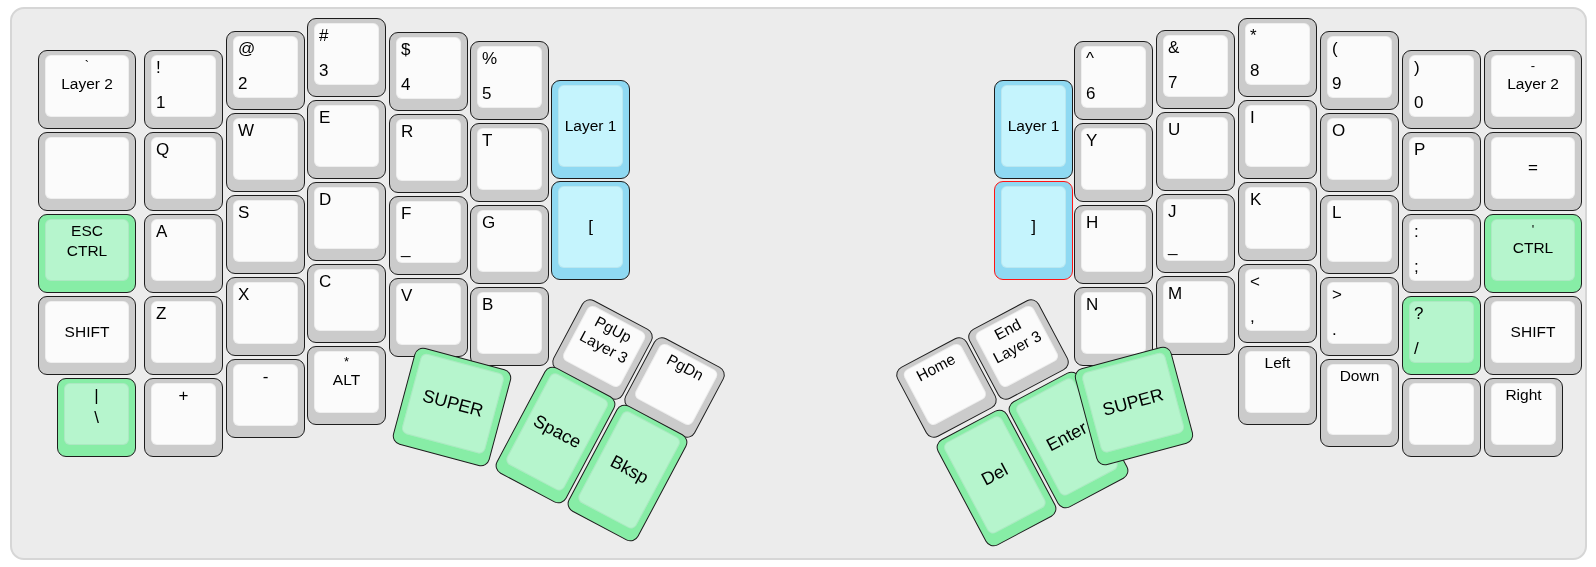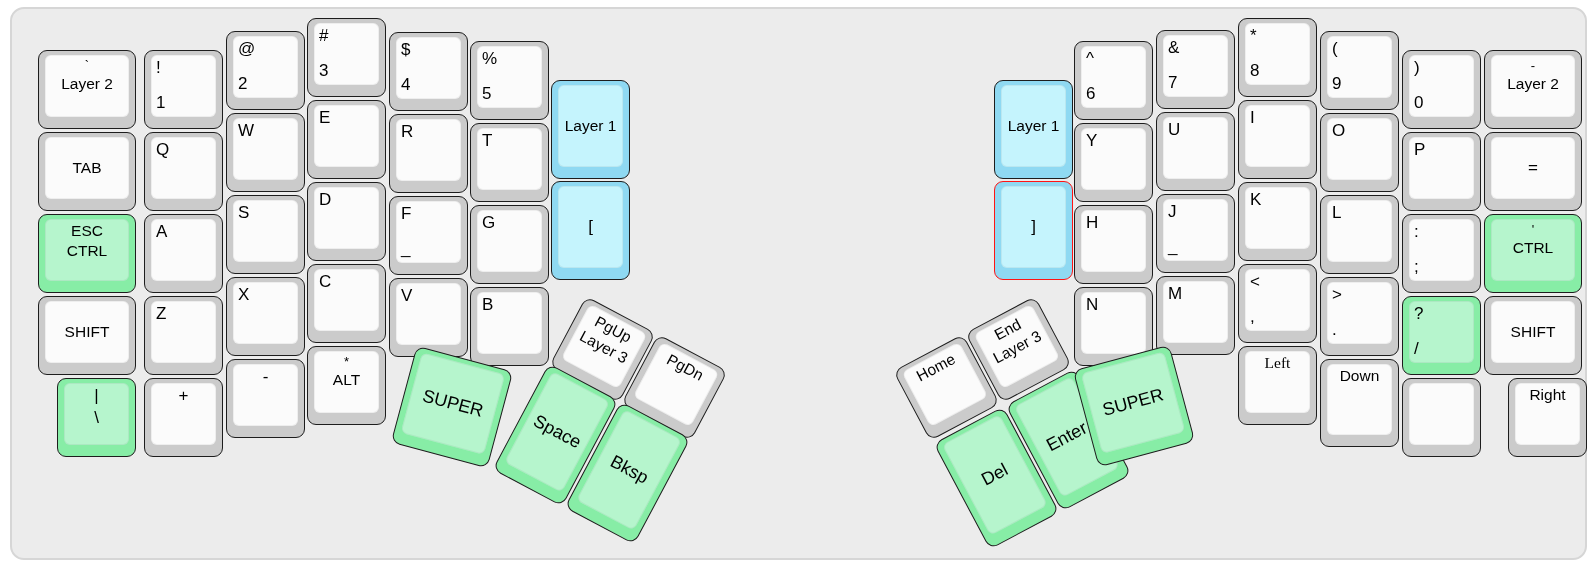--- a/index.html
+++ b/index.html
@@ -53,23 +53,20 @@
 <div class="board" id="board">
     <div class="key gray" style="left: 26px; top: 41px; width: 98px; height: 79px;">
       <div class="cap"></div>
       <div class="legend al-ct2">
         <span class="ln sm">`</span>
         <span class="ln word">Layer 2</span>
       </div>
     </div>
     <div class="key gray" style="left: 26px; top: 123px; width: 98px; height: 79px;">
       <div class="cap"></div>
-      <div class="legend al-c">
-        <span class="ln word">TAB</span>
-      </div>
     </div>
     <div class="key green" style="left: 26px; top: 205px; width: 98px; height: 79px;">
       <div class="cap"></div>
       <div class="legend al-ct2">
         <span class="ln word">ESC</span>
         <span class="ln word">CTRL</span>
       </div>
     </div>
     <div class="key gray" style="left: 26px; top: 287px; width: 98px; height: 79px;">
       <div class="cap"></div>
@@ -354,21 +351,21 @@
         <span class="ln sym">K</span>
       </div>
     </div>
     <div class="key gray" style="left: 1226px; top: 255px; width: 79px; height: 79px;">
       <div class="cap"></div>
       <div class="legend al-pair">
         <span class="ln sym">&lt;</span>
         <span class="ln sym">,</span>
       </div>
     </div>
-    <div class="key gray" style="left: 1226px; top: 337px; width: 79px; height: 79px; font-family: Liberation Serif, serif;">
+    <div class="key gray" style="left: 1226px; top: 337px; width: 79px; height: 79px;">
       <div class="cap"></div>
       <div class="legend al-tc">
         <span class="ln word">Left</span>
       </div>
     </div>
     <div class="key gray" style="left: 1308px; top: 22px; width: 79px; height: 79px;">
       <div class="cap"></div>
       <div class="legend al-pair">
         <span class="ln sym">(</span>
         <span class="ln sym">9</span>
@@ -448,21 +445,21 @@
         <span class="ln sm">'</span>
         <span class="ln word">CTRL</span>
       </div>
     </div>
     <div class="key gray" style="left: 1472px; top: 287px; width: 98px; height: 79px;">
       <div class="cap"></div>
       <div class="legend al-c">
         <span class="ln word">SHIFT</span>
       </div>
     </div>
-    <div class="key gray" style="left: 1472px; top: 369px; width: 79px; height: 79px; margin-left: 24px;">
+    <div class="key gray" style="left: 1472px; top: 369px; width: 79px; height: 79px;">
       <div class="cap"></div>
       <div class="legend al-tc">
         <span class="ln word">Right</span>
       </div>
     </div>
     <div class="key gray" style="left: 895px; top: 339px; width: 79px; height: 79px; transform: rotate(-28deg);">
       <div class="cap"></div>
       <div class="legend al-tc">
         <span class="ln word">Home</span>
       </div>

